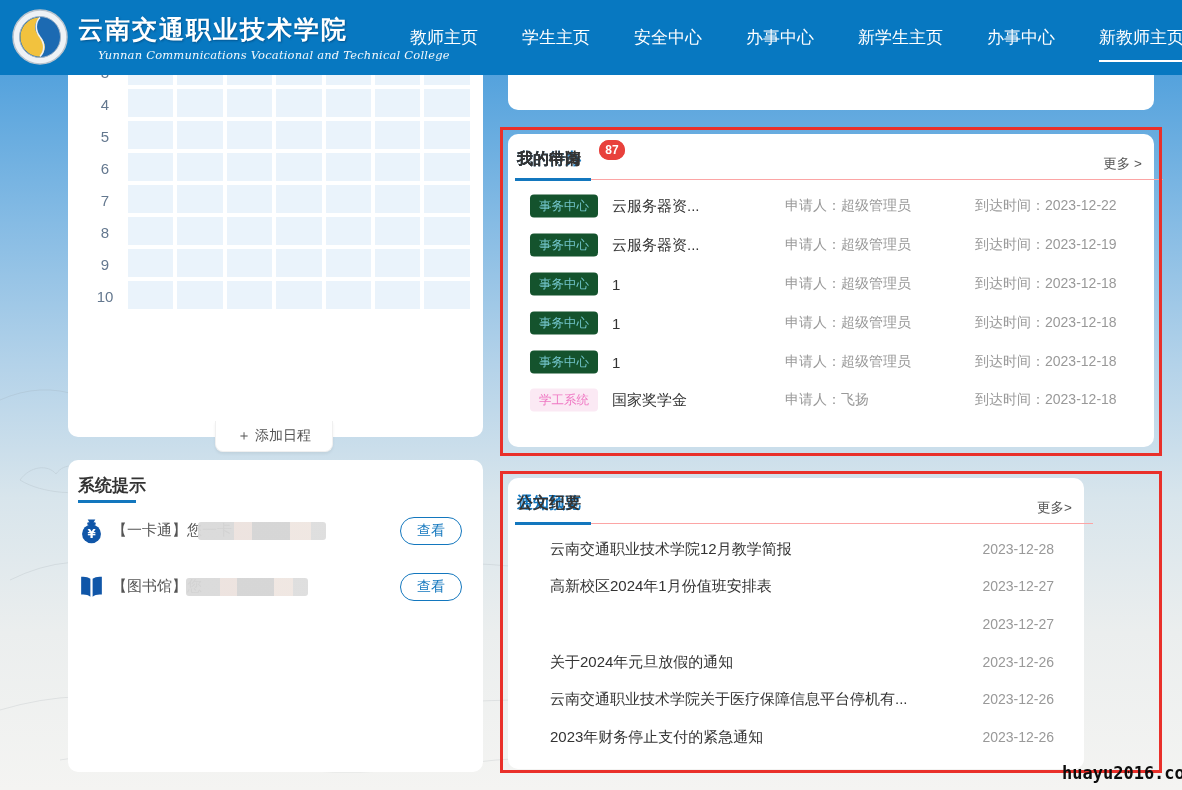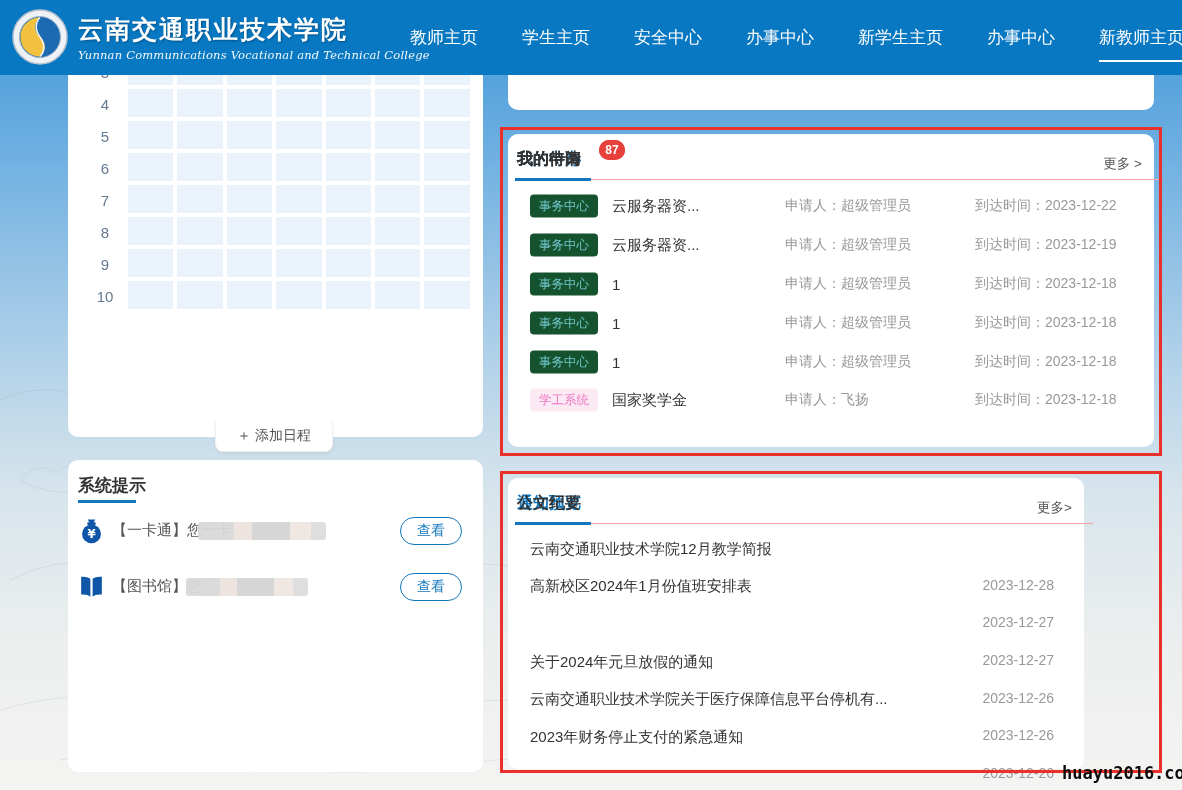--- a/index.html
+++ b/index.html
@@ -9,21 +9,21 @@
     font-family:"Liberation Sans","DejaVu Sans",sans-serif;
     background:linear-gradient(180deg,#3e97da 0%,#56a3dd 10%,#85bbe4 28%,#b3d2e9 46%,#d8e5ec 63%,#ebeeee 80%,#f4f4f2 100%);
   }
   
   .sketch { position:absolute; left:0; top:280px; z-index:0; opacity:.35; }
   
   .header { position:absolute; left:0; top:0; width:1182px; height:75px; background:#0778c1; z-index:20; }
   .logo-wrap { position:absolute; left:12px; top:9px; width:56px; height:56px; }
   .brand { position:absolute; left:78px; top:13px; color:#fff; }
   .brand-zh { font-family:Liberation Serif, serif; font-weight:bold; font-size:25px; letter-spacing:2px; text-shadow:1px 1px 2px rgba(0,40,80,.45); }
-  .brand-en { font-family:"DejaVu Serif","Liberation Serif",serif; font-style:italic; font-size:11.5px; margin-top:2px; letter-spacing:.2px; opacity:.95; }
+  .brand-en { font-family:"DejaVu Serif","Liberation Serif",serif; font-style:italic; font-size:11.5px; margin-top:2px; letter-spacing:.2px; opacity:.95;margin-left:20px; }
   .nav-items { position:absolute; left:408px; top:0; height:75px; display:flex; gap:40px; align-items:center; white-space:nowrap; }
   .nav-item { position:relative; color:#fff; font-size:17px; padding:6px 2px; cursor:pointer; }
   .nav-item.active::after { content:""; position:absolute; left:2px; right:2px; bottom:-7px; height:2px; background:#fff; }
   
   .card { position:absolute; background:#fff; border-radius:10px; z-index:2; }
   
   .top-remnant { left:508px; top:40px; width:646px; height:70px; z-index:1; }
   
   .schedule { left:68px; top:55px; width:415px; height:382px; z-index:2; }
   .slot-nums { position:absolute; left:24px; top:2px; width:26px; }
@@ -70,25 +70,25 @@
   .rows { position:absolute; left:0; right:0; }
   .todo-card .rows { top:53px; }
   .todo-row { position:relative; height:38.8px; cursor:pointer; }
   .todo-row span { position:absolute; top:50%; transform:translateY(-50%); white-space:nowrap; }
   .tag { left:22px; width:68px; text-align:center; font-size:12.5px; padding:3px 0; border-radius:4px; }
   .tag.teal { background:#14532d; color:#72c5cb; }
   .tag.pink { background:#fbe9f4; color:#ef77c3; }
   .todo-title { left:104px; font-size:15px; color:#333; }
   .applicant { left:277px; font-size:14px; color:#999; }
   .time { left:467px; font-size:14px; color:#999; }
-  .notice-card .rows { top:52px; }
+  .notice-card .rows { top:52px;padding-left:20px; }
   .notice-row { position:relative; height:37.6px; cursor:pointer; }
   .notice-row span { position:absolute; top:50%; transform:translateY(-50%); white-space:nowrap; }
   .notice-title { left:22px; font-size:15px; color:#333; }
-  .notice-date { right:30px; font-size:14px; color:#999;margin-top:36px; }
+  .notice-date { right:30px; font-size:14px; color:#999; }
   
   .watermark { position:absolute; left:1062px; top:763px; z-index:30; font-family:"DejaVu Sans Mono","Liberation Mono",monospace;
     font-size:17px; font-weight:bold; color:#0c0c0c; letter-spacing:0; }
 </style>
 </head>
 <body>
 
 <svg class="sketch" width="1182" height="510">
   <g fill="none" stroke="#8e979e" stroke-width="1" opacity="0.5">
     <path d="M0 120 q40 -18 80 -4 q30 12 60 0 q50 -20 90 6 q40 22 90 10"></path>

